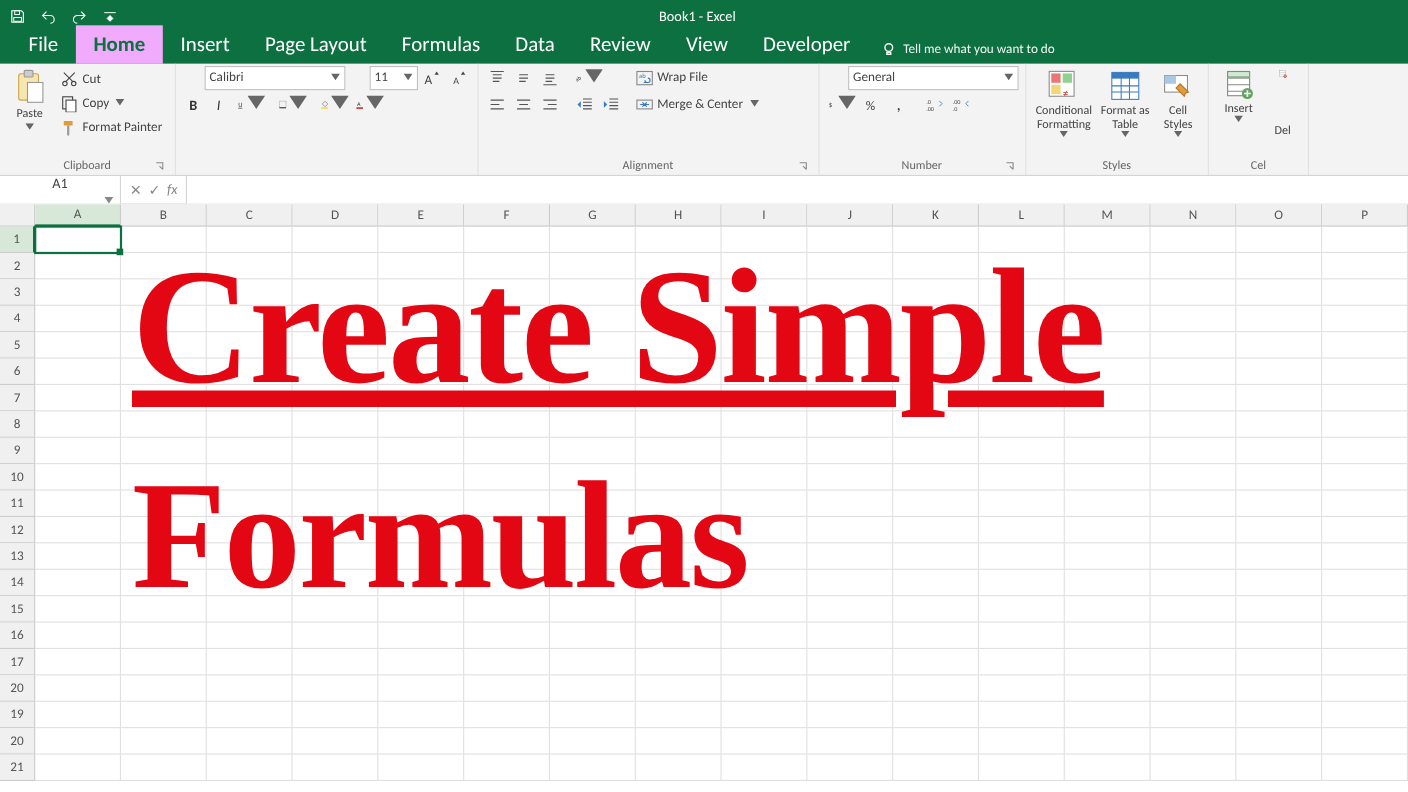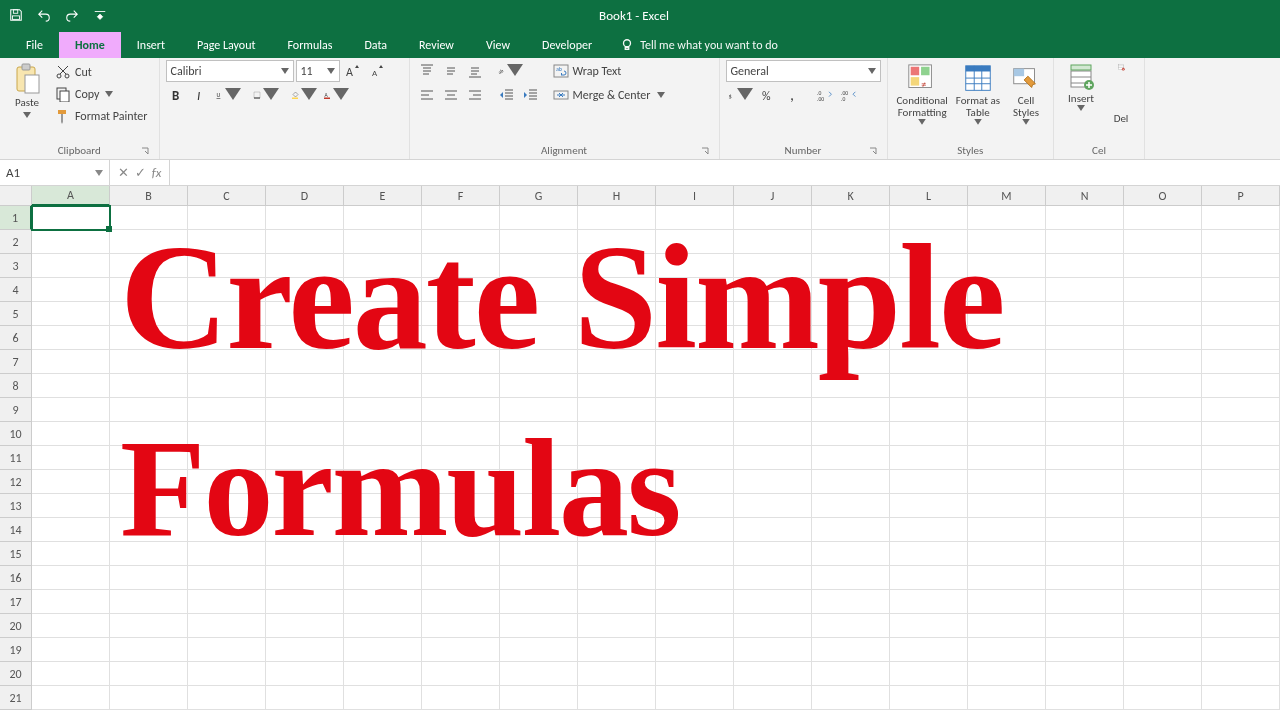--- a/index.html
+++ b/index.html
@@ -5,65 +5,65 @@
   * { box-sizing: border-box; margin: 0; padding: 0; }
   body { font-family: "Segoe UI", Calibri, sans-serif; font-size: 12px; color: #444; background:#fff; width:1280px; height:720px; overflow:hidden; position:relative;}
   
   .titlebar { height:30px; background:#0d7041; display:flex; align-items:center; color:#fff; padding:0 4px; }
   .qat { display:flex; align-items:center; gap:4px;}
   .qat .btn { width:24px; height:24px; display:flex; align-items:center; justify-content:center; cursor:pointer;}
   .qat svg { width:14px; height:14px; fill:#fff; stroke:#fff;}
   .title-center { flex:1; text-align:center; font-size:13px; }
   
   .tabs { height:28px; background:#0d7041; display:flex; align-items:flex-end; padding-left:10px; gap:0; color:#fff;}
-  .tab { padding:6px 16px 6px 16px; font-size:12px; cursor:pointer; }
+  .tab { padding:6px 16px 6px 16px; font-size:19px; cursor:pointer; }
   .tab.active { background:#f0abfc; color:#0d7041; font-weight:700;text-align:center;}
   .tellme { display:flex; align-items:flex-start; gap:6px; padding:6px 12px; cursor:text; opacity:.95;}
   .tellme svg{ width:14px; height:14px; fill:none; stroke:#fff; stroke-width:1.5;}
   
   .ribbon { height:102px; background:#f3f3f3; border-bottom:1px solid #d4d4d4; display:flex; }
   .group { border-right:1px solid #e1e1e1; padding:2px 6px 0 6px; display:flex; flex-direction:column; justify-content:space-between; height:100%; }
   .group .label { font-size:11px; color:#666; text-align:center; padding:2px 0 2px 0; position:relative;}
   .group .label .dl { position:absolute; right:0; bottom:1px; width:15px; height:15px; display:flex; align-items:center; justify-content:center; cursor:pointer;}
   .group .label .dl svg{ width:8px; height:8px; stroke:#888; fill:none;}
   .row { display:flex; align-items:center; gap:2px;}
   .big { display:flex; flex-direction:column; align-items:center; justify-content:flex-start; padding:2px 2px; cursor:pointer; height:68px; min-width:42px; border:1px solid transparent;}
   .big .lbl { font-size:11px; line-height:1.1; text-align:center; margin-top:2px;}
   .small { height:22px; display:flex; align-items:center; gap:4px; padding:0 4px; cursor:pointer; border:1px solid transparent;}
   .small svg { width:16px; height:16px;}
-  .combo { height:22px; background:#fff; border:1px solid #c0c0c0; display:flex; align-items:center; padding:0 4px; font-size:12px; color:#444; cursor:pointer;}
+  .combo { height:22px; background:#fff; border:1px solid #c0c0c0; display:flex; align-items:center; padding:0 4px; font-size:12px; color:#444; cursor:pointer;margin-left:20px;}
   .combo .arrow { margin-left:auto; }
   .arrow svg,.dd svg{ width:8px; height:8px; fill:#666;}
   .dd{ padding:0 2px; cursor:pointer;}
   .iconbtn{ width:22px; height:22px; display:flex; align-items:center; justify-content:center; cursor:pointer; border:1px solid transparent;}
   .iconbtn svg{ width:16px; height:16px;}
   
   .fxbar { height:26px; border-bottom:1px solid #d4d4d4; display:flex; align-items:stretch;}
-  .namebox { width:110px; border-right:1px solid #d4d4d4; display:flex; align-items:center; padding:0 6px; font-size:13px; background:#fff; }
+  .namebox { width:110px; border-right:1px solid #d4d4d4; display:flex; align-items:center; padding:0 6px; font-size:13px; background:#fff;flex-direction:column; }
   .namebox .arrow{ margin-left:auto;}
   .fxbtns{ display:flex; align-items:center; gap:6px; padding:0 8px; border-right:1px solid #d4d4d4;}
   .fxbtns span{ color:#888; cursor:pointer; font-size:13px;}
   .fxinput{ flex:1; border:none; outline:none; padding:0 6px; font-size:13px;}
   
   .grid { position:relative; height:534px; background:#fff;}
   .corner{ position:absolute; left:0; top:0; width:32px; height:20px; background:#f0f0f0; border-right:1px solid #ccc; border-bottom:1px solid #ccc;}
   .colheads{ position:absolute; left:32px; top:0; right:0; height:20px; display:flex;}
   .colhead{ width:78px; background:#f0f0f0; border-right:1px solid #ccc; border-bottom:1px solid #ccc; display:flex; align-items:center; justify-content:center; font-size:12px; color:#555; cursor:pointer;}
   .colhead.sel{ background:#d8e8d8; border-bottom:2px solid #0d7041;}
   .rowheads{ position:absolute; left:0; top:20px; width:32px; bottom:0;}
   .rowhead{ height:24px; background:#f0f0f0; border-right:1px solid #ccc; border-bottom:1px solid #ccc; display:flex; align-items:center; justify-content:center; font-size:12px; color:#555; cursor:pointer;}
   .rowhead.sel{ background:#d8e8d8; border-right:2px solid #0d7041;}
   .cells{ position:absolute; left:32px; top:20px; right:0; bottom:0;}
   .cellrow{ display:flex; height:24px;}
   .cell{ width:78px; border-right:1px solid #e0e0e0; border-bottom:1px solid #e0e0e0;}
   .cell.active{ outline:2px solid #0d7041; outline-offset:-1px; position:relative;}
   .cell.active::after{ content:""; position:absolute; right:-3px; bottom:-3px; width:6px; height:6px; background:#0d7041;}
   
   .overlay { position:absolute; left:120px; top:230px; font-family: "Comic Sans MS", "Chalkboard SE", cursive; font-weight:700; color:#e30613; line-height:.9; pointer-events:none;}
-  .overlay .l1{ font-size:150px; letter-spacing:-2px;}
+  .overlay .l1{ font-size:150px; letter-spacing:-2px;text-decoration:underline;}
   .overlay .l2{ font-size:140px; margin-top:60px; letter-spacing:-2px;}
 </style>
 </head>
 <body>
 
 <div class="titlebar">
   <div class="qat">
     <div class="btn">
       <svg viewBox="0 0 16 16">
           <path d="M2 2h10l2 2v10H2z" fill="none" stroke="#fff" stroke-width="1.2"></path>
@@ -335,21 +335,21 @@
             </div>
         </div>
       </div>
       <div style="display:flex; flex-direction:column; gap:2px;">
         <div class="small">
           <svg viewBox="0 0 16 16">
               <rect x="1" y="2" width="14" height="12" fill="none" stroke="#888"></rect>
               <text x="3" y="8" font-size="6" fill="#3a7bbf">ab</text>
               <path d="M11 8a2 2 0 0 1 0 4H8l1-1-1-1" fill="none" stroke="#3a7bbf"></path>
             </svg>
-          <span>Wrap Text</span>
+          <span>Wrap File</span>
         </div>
         <div class="small">
           <svg viewBox="0 0 16 16">
               <rect x="1" y="4" width="14" height="8" fill="none" stroke="#888"></rect>
               <path d="M4 8h3m2 0h3M6 6l2 2-2 2M10 6l-2 2 2 2" fill="none" stroke="#3a7bbf"></path>
             </svg>
           <span>Merge &amp; Center</span>
           <span class="dd"><svg viewBox="0 0 8 6">
                 <path d="M0 0h8L4 6z"></path>
               </svg></span>

